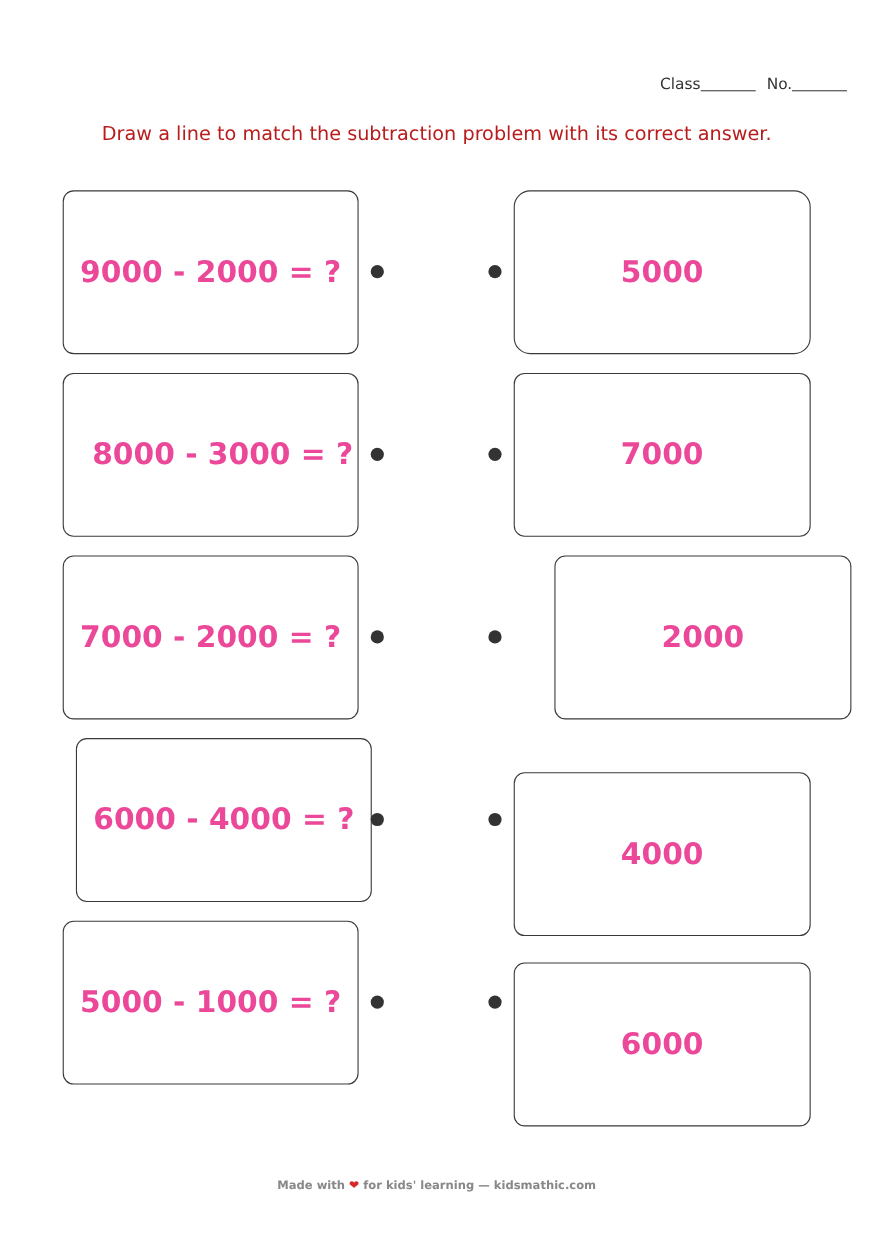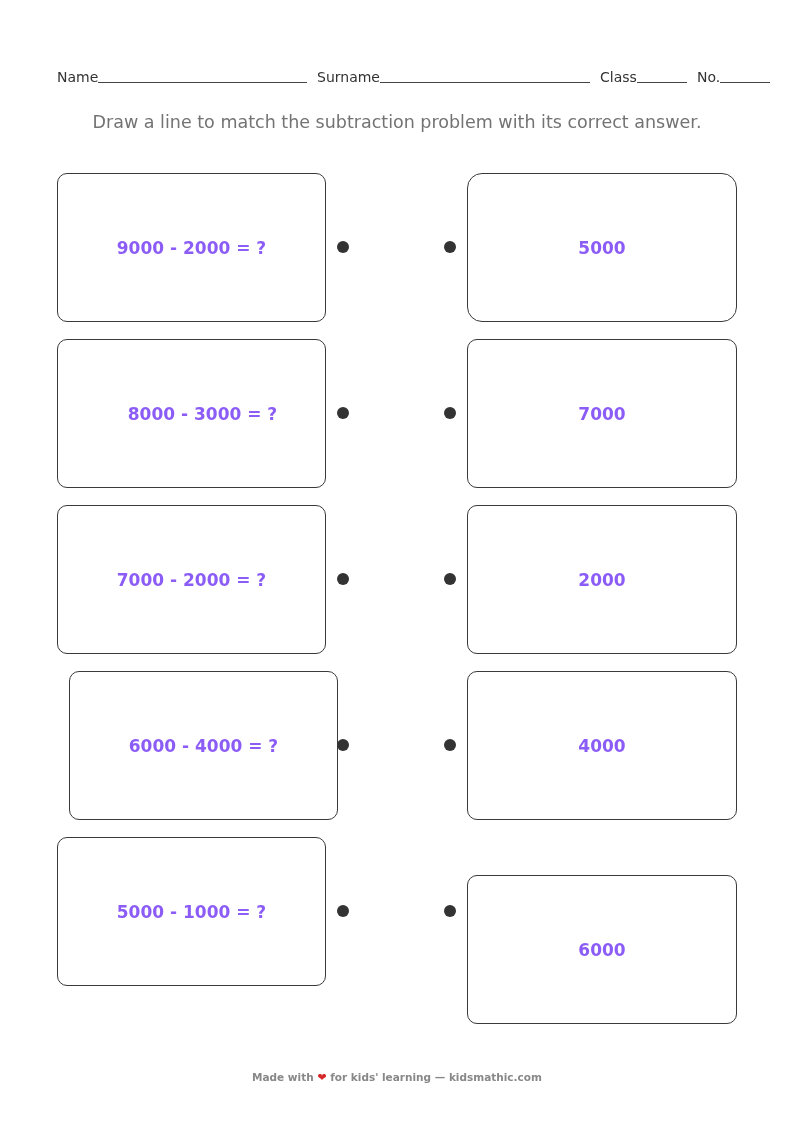--- a/index.html
+++ b/index.html
@@ -39,34 +39,34 @@
       height: 14px;
       margin-bottom: 3px;
     }
     .instructions {
       position: absolute;
       top: 112px;
       left: 0;
       width: 794px;
       text-align: center;
       font-size: 17.5px;
-      color: #737373;
+      color: #b91c1c;
     }
     .box {
       position: absolute;
       width: 266px;
       height: 146px;
       border: 1.6px solid #3a3a3a;
       border-radius: 10px;
       display: flex;
       align-items: center;
       justify-content: center;
       font-weight: bold;
-      font-size: 17px;
-      color: #8b5cf6;
+      font-size: 27px;
+      color: #ec4899;
       box-sizing: border-box;
       background: #fff;
     }
     .box.left { left: 57px; width: 269px; height: 149px; }
     .box.right { left: 467px; width: 270px; height: 149px; }
     .dot {
       position: absolute;
       width: 12px;
       height: 12px;
       border-radius: 50%;
@@ -86,28 +86,20 @@
     }
     .heart {
       color: #d62828;
       font-size: 11px;
     }
   </style>
 </head>
 <body>
 
 <div class="header-row">
-  <div class="field" style="left:0;">
-    <span class="field-label">Name</span>
-    <span class="field-line" style="width:209px;"></span>
-  </div>
-  <div class="field" style="left:260px;">
-    <span class="field-label">Surname</span>
-    <span class="field-line" style="width:210px;"></span>
-  </div>
   <div class="field" style="left:543px;">
     <span class="field-label">Class</span>
     <span class="field-line" style="width:50px;"></span>
   </div>
   <div class="field" style="left:640px;">
     <span class="field-label">No.</span>
     <span class="field-line" style="width:50px;"></span>
   </div>
 </div>
 
@@ -119,26 +111,26 @@
 <div class="box right" style="top:173px;border-radius:15px;">5000</div>
 
 <div class="box left" style="top:339px;padding-left:22px;">8000 - 3000 = ?</div>
 <div class="dot left" style="top:407px;"></div>
 <div class="dot right" style="top:407px;"></div>
 <div class="box right" style="top:339px;text-align:center;">7000</div>
 
 <div class="box left" style="top:505px;">7000 - 2000 = ?</div>
 <div class="dot left" style="top:573px;"></div>
 <div class="dot right" style="top:573px;"></div>
-<div class="box right" style="top:505px;">2000</div>
+<div class="box right" style="top:505px;margin-left:37px;">2000</div>
 
 <div class="box left" style="top:671px;margin-left:12px;">6000 - 4000 = ?</div>
 <div class="dot left" style="top:739px;"></div>
 <div class="dot right" style="top:739px;"></div>
-<div class="box right" style="top:671px;">4000</div>
+<div class="box right" style="top:702px;">4000</div>
 
 <div class="box left" style="top:837px;">5000 - 1000 = ?</div>
 <div class="dot left" style="top:905px;"></div>
 <div class="dot right" style="top:905px;"></div>
 <div class="box right" style="top:875px;">6000</div>
 
 <div class="footer">
   <span>Made with</span>
   <span class="heart">❤</span>
   <span>for kids' learning — kidsmathic.com</span>

